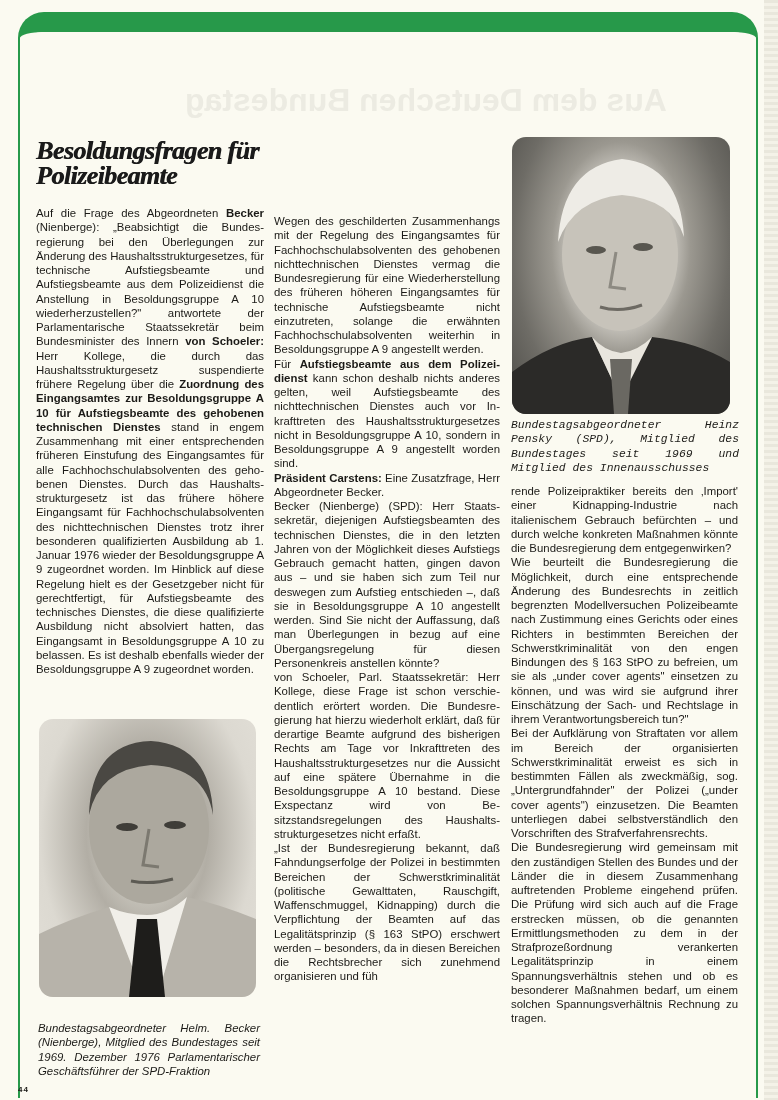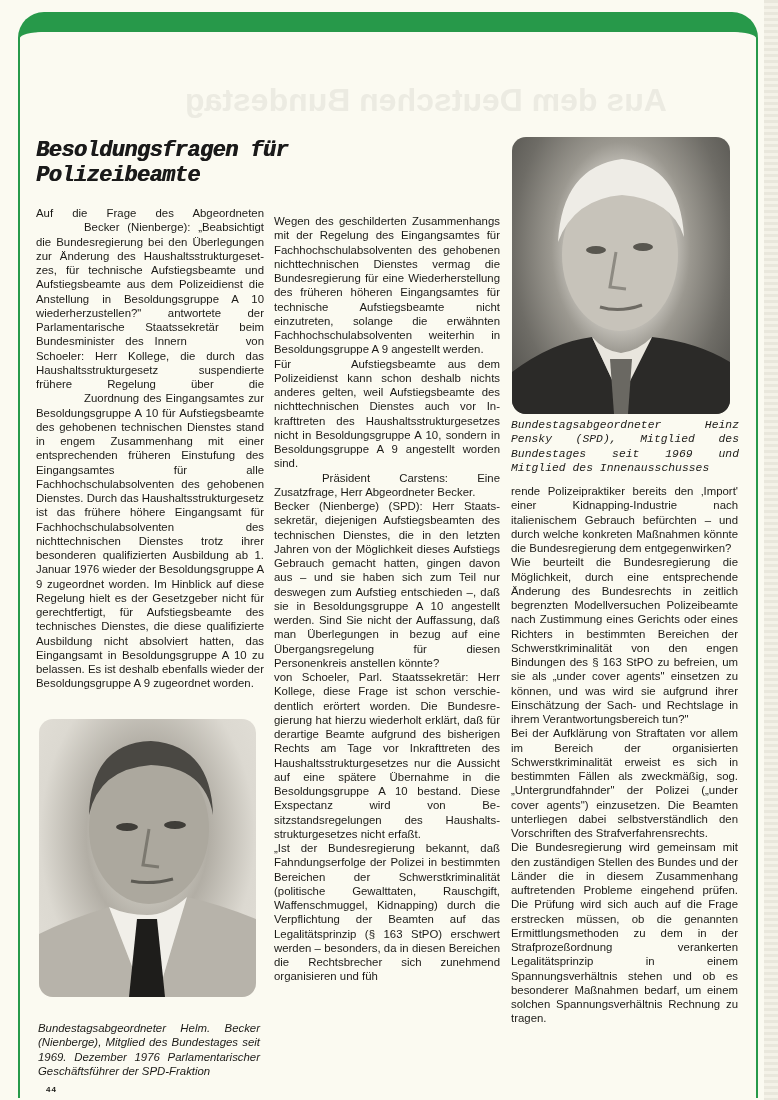--- a/index.html
+++ b/index.html
@@ -28,30 +28,30 @@
   .frame-inner {
     position:absolute; left:20px; top:32px; width:736px; height:60px;
     background:#fbfaf1; border-radius:22px 22px 0 0;
   }
   .ghost {
     position:absolute; left:185px; top:82px; font-size:32px; font-weight:bold;
     color:#ecebe2; transform:scaleX(-1); white-space:nowrap;
   }
   .headline {
     position:absolute; left:36px; top:138px; width:300px;
-    font-family:Liberation Mono, monospace; font-weight:bold; font-style:italic;
-    font-size:22px; line-height:25px; color:#1a1a1a; letter-spacing:-0.6px;
+    font-family:Liberation Serif, serif; font-weight:bold; font-style:italic;
+    font-size:26px; line-height:25px; color:#1a1a1a; letter-spacing:-0.6px;
     text-shadow:0.6px 0 0 #1a1a1a;
   }
   .col {
     position:absolute; font-size:11.4px; line-height:14.25px;
     text-align:justify; hyphens:manual;
   }
   .col p { margin:0; }
-  .col b { font-weight:normal;margin-left:48px; }
+  .col b { font-weight:bold; }
   .c1 { left:36px; top:206px; width:228px; }
   .c2 { left:274px; top:214px; width:226px; }
   .c3 { left:511px; top:484px; width:227px; }
   .subhead {
     font-weight:bold; font-style:italic; font-size:18px; line-height:22px;
     margin:10px 0 3px 0 !important; letter-spacing:-0.3px; text-shadow:0.5px 0 0 #1a1a1a;
   }
   .photo {
     position:absolute; border-radius:14px; overflow:hidden;
   }
@@ -63,21 +63,21 @@
     left:39px; top:719px; width:217px; height:278px;
     background:radial-gradient(ellipse at 50% 42%, #c9c6bd 0 25%, #b2aea5 40%, #dcd9d1 70%, #e3e0d8 100%);
   }
   .caption {
     position:absolute; font-style:italic; font-size:11.4px; line-height:14.4px;
     text-align:justify;
   }
   .cap-pensky { left:511px; top:418px; width:228px;font-family:Liberation Mono, monospace; }
   .cap-becker { left:38px; top:1001px; width:222px;margin-top:20px; }
   .pageno {
-    position:absolute; left:18px; top:1085px; font-size:8px; font-weight:bold; letter-spacing:1px;padding-left:28px;
+    position:absolute; left:18px; top:1085px; font-size:8px; font-weight:bold; letter-spacing:1px;
   }
   svg { display:block; }
 </style>
 </head>
 <body>
 
 <div class="page">
   <div class="frame"></div>
   <div class="frame-inner"></div>
 

